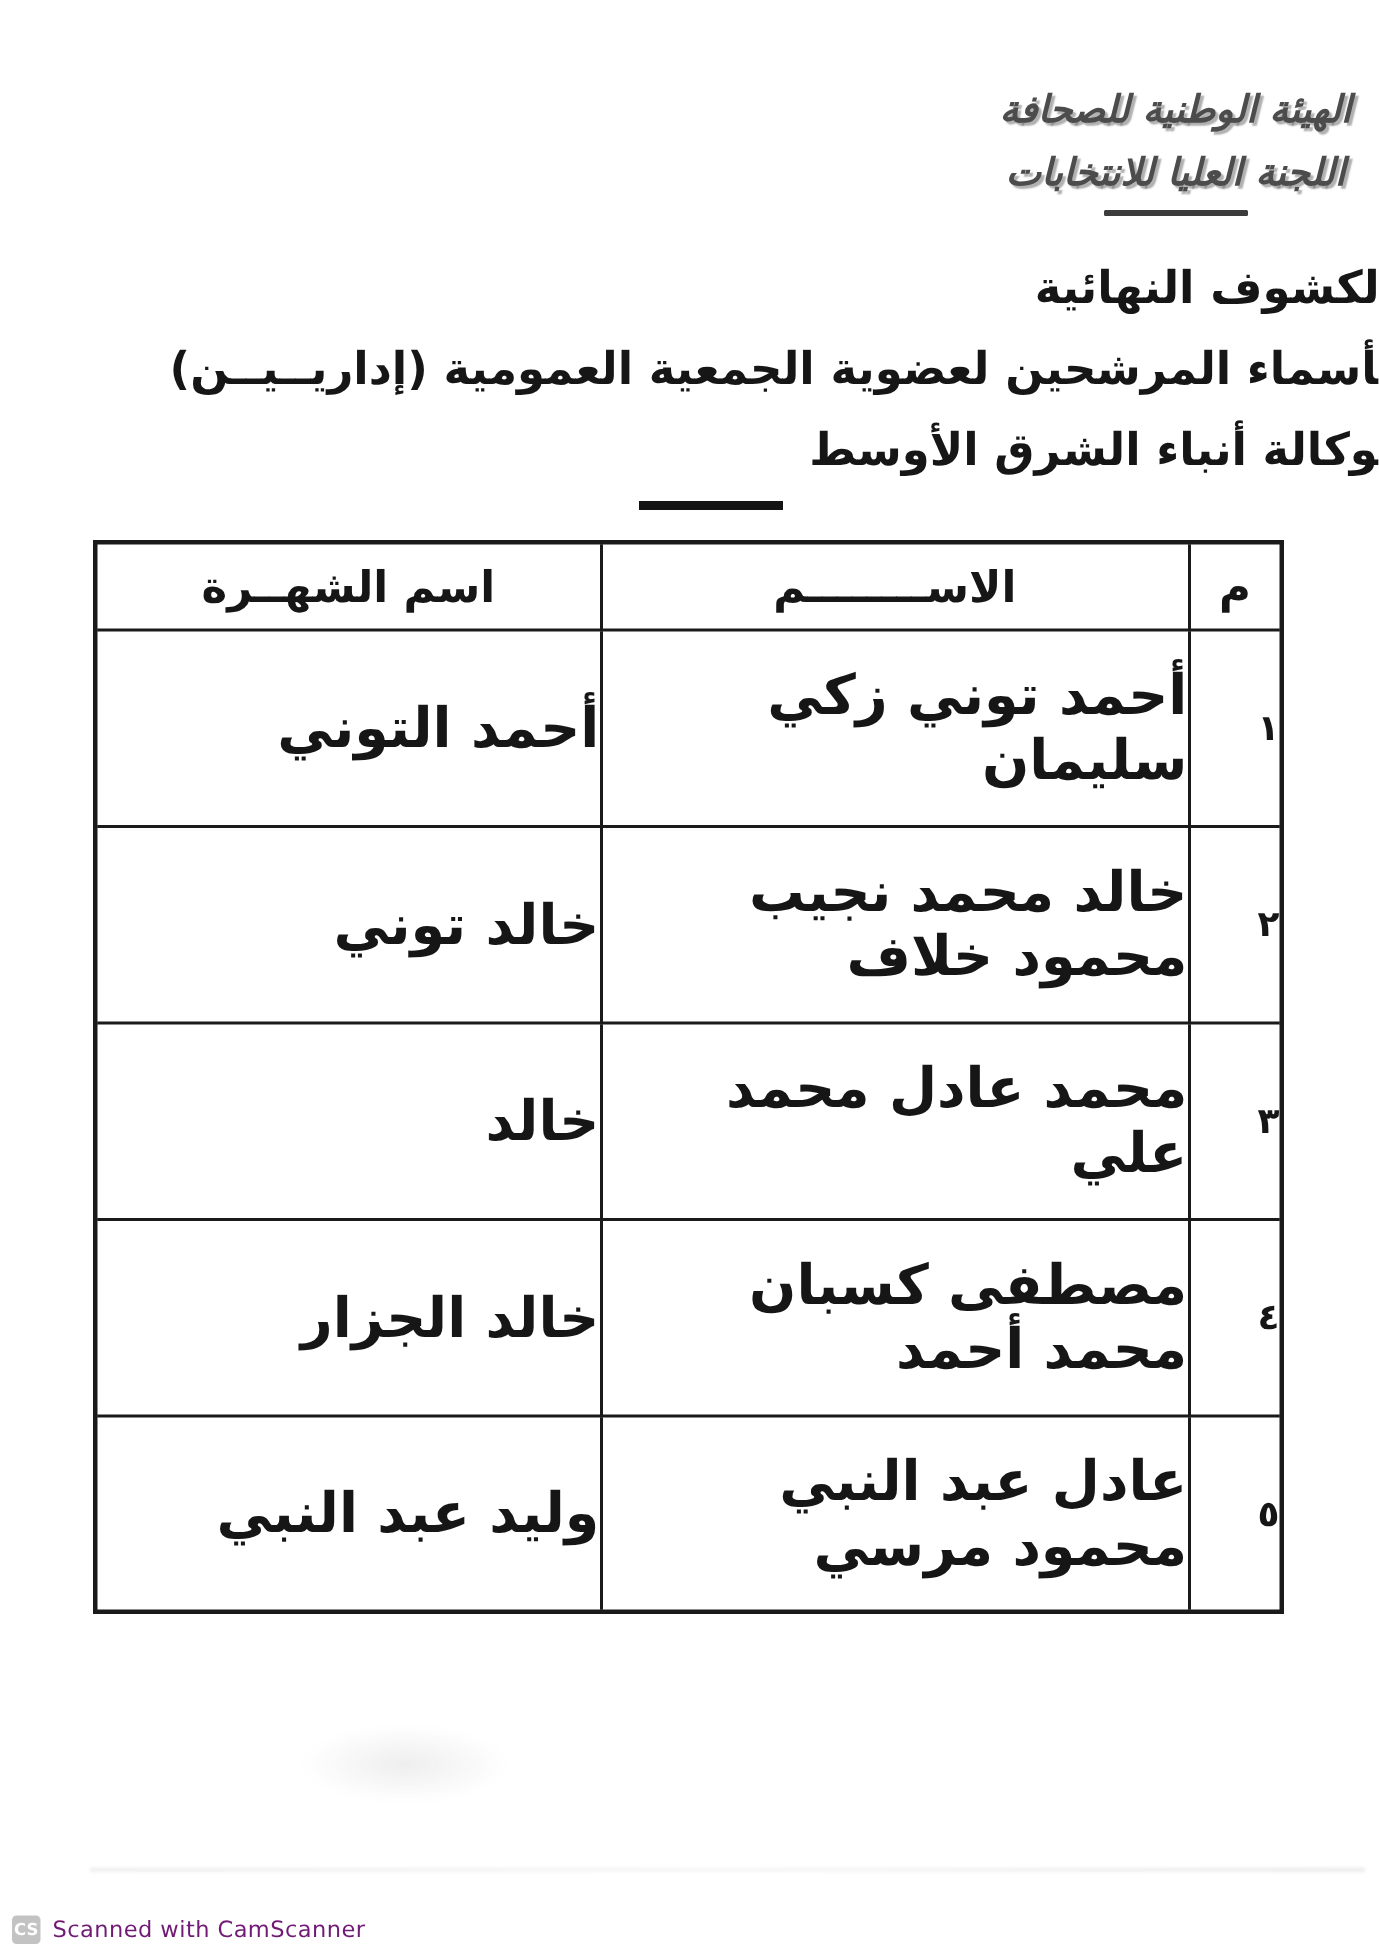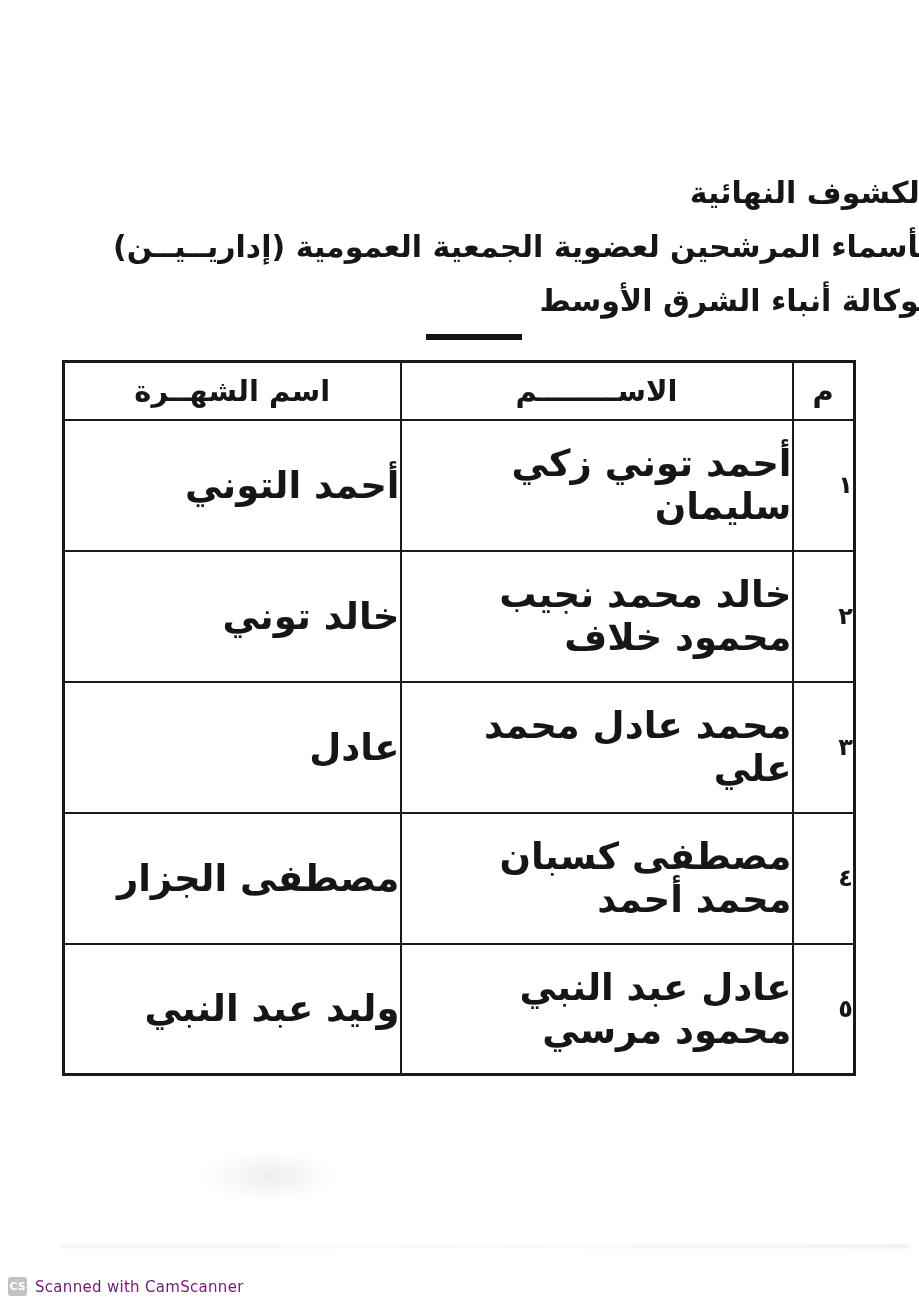--- a/index.html
+++ b/index.html
@@ -113,21 +113,21 @@
     background: linear-gradient(to right, rgba(0,0,0,0.06), rgba(0,0,0,0.03), rgba(0,0,0,0.07));
     filter: blur(1px);
   }
 
   
   .watermark {
     position: absolute;
     left: 8px;
     top: 1277px;
     display: flex;
-    align-items: center;
+    align-items: flex-start;
     gap: 8px;
   }
   .cs-badge {
     width: 19px;
     height: 19px;
     background: #c3c3c3;
     color: #ffffff;
     border-radius: 3px;
     font-size: 11px;
     font-weight: bold;
@@ -141,20 +141,25 @@
     color: #701a75;
     font-family: "DejaVu Sans", sans-serif;
     letter-spacing: 0.3px;
   }
 </style>
 </head>
 <body>
 
 <div class="page">
 
+  <div class="hw-block">
+    <div class="hw-line">الهيئة الوطنية للصحافة</div>
+    <div class="hw-line">اللجنة العليا للانتخابات</div>
+    <div class="hw-underline"></div>
+  </div>
 
   <div class="title-block">
     <div class="title-line">الكشوف النهائية</div>
     <div class="title-line">بأسماء المرشحين لعضوية الجمعية العمومية (إداريــيــن)</div>
     <div class="title-line">لوكالة أنباء الشرق الأوسط</div>
     <div class="title-underline"></div>
   </div>
 
   <table class="roster" dir="rtl">
     <colgroup>
@@ -176,26 +181,26 @@
         <td class="cell-nick">أحمد التوني</td>
       </tr>
       <tr>
         <td class="cell-no">٢</td>
         <td class="cell-name">خالد محمد نجيب محمود خلاف</td>
         <td class="cell-nick">خالد توني</td>
       </tr>
       <tr>
         <td class="cell-no">٣</td>
         <td class="cell-name">محمد عادل محمد علي</td>
-        <td class="cell-nick">عادل</td>
+        <td class="cell-nick">خالد</td>
       </tr>
       <tr>
         <td class="cell-no">٤</td>
         <td class="cell-name">مصطفى كسبان محمد أحمد</td>
-        <td class="cell-nick">مصطفى الجزار</td>
+        <td class="cell-nick">خالد الجزار</td>
       </tr>
       <tr>
         <td class="cell-no">٥</td>
         <td class="cell-name">عادل عبد النبي محمود مرسي</td>
         <td class="cell-nick">وليد عبد النبي</td>
       </tr>
     </tbody>
   </table>
 
   <div class="smudge"></div>

